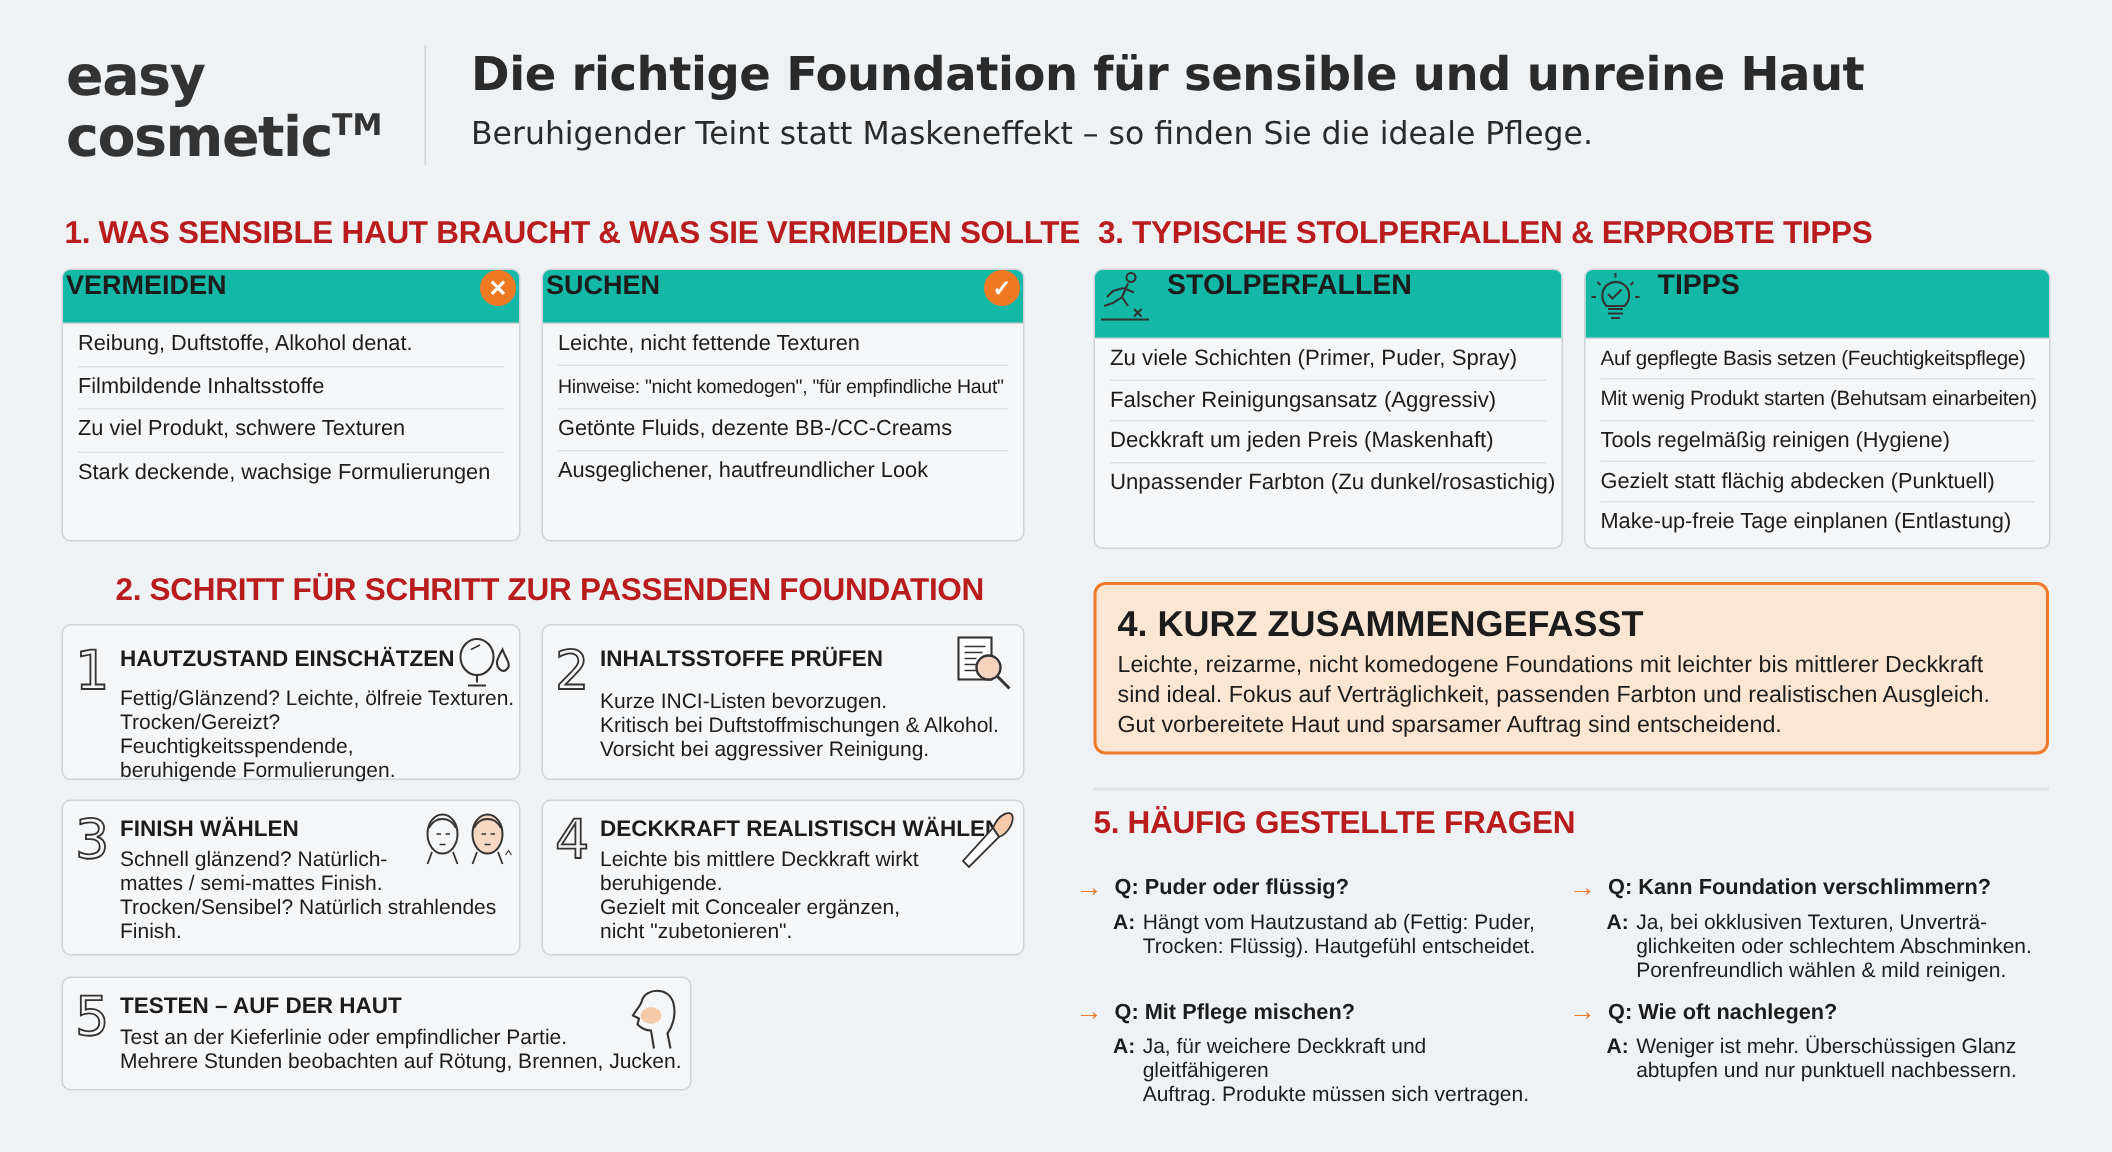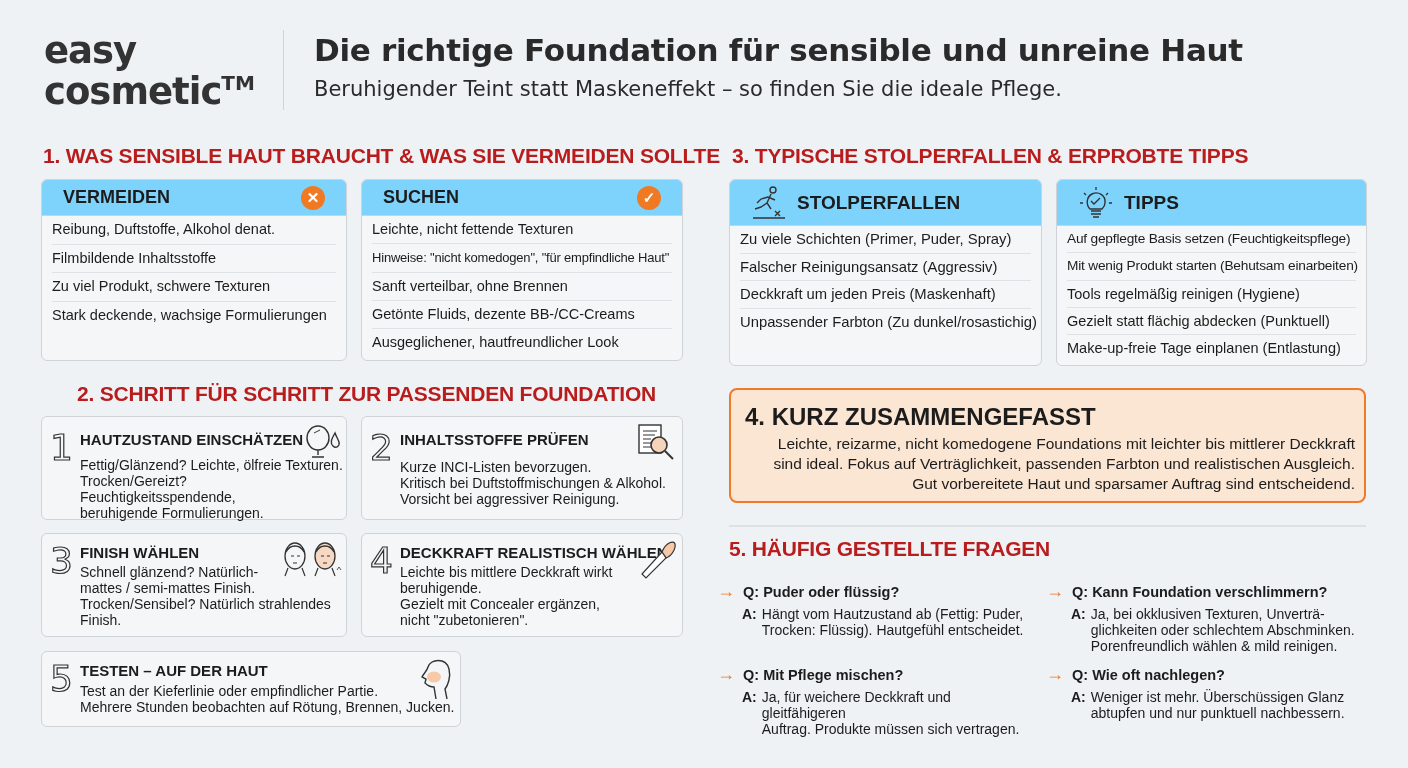--- a/index.html
+++ b/index.html
@@ -14,40 +14,40 @@
   
   .logo { position: absolute; left: 44px; top: 34px; font-family: "DejaVu Sans", sans-serif; font-weight: bold; color: #333; line-height: 33px; font-size: 37px; letter-spacing: -1px; }
   .logo sup { font-size: 20px; vertical-align: 14px; letter-spacing: 0; }
   .header-divider { position: absolute; left: 283px; top: 30px; width: 1px; height: 80px; background: #cfd4d9; }
   .title { position: absolute; left: 314px; top: 32px; font-family: "DejaVu Sans", sans-serif; font-weight: bold; font-size: 31px; color: #2a2a2a; letter-spacing: -0.3px; white-space: nowrap; }
   .subtitle { position: absolute; left: 314px; top: 77px; font-family: "DejaVu Sans", sans-serif; font-size: 21px; color: #2a2a2a; white-space: nowrap; }
 
   .section-title { position: absolute; font-weight: bold; font-size: 21px; color: #b91c1c; white-space: nowrap; letter-spacing: -0.2px; }
 
   .card { position: absolute; background: #f5f6f7; border: 1px solid #cfd3d7; border-radius: 6px; overflow: hidden; }
-  .card-head { height: 36px; background: #7dd3fc; border-bottom: 1px solid #cfd3d7; display: flex; align-items: center; padding: 0 21px; font-weight: bold; font-size: 18px; }
+  .card-head { height: 36px; background: #14b8a6; border-bottom: 1px solid #cfd3d7; display: flex; align-items: flex-start; padding: 0 2px; font-weight: bold; font-size: 18px; }
   .card-head .label { flex: 1; }
   .badge { width: 24px; height: 24px; border-radius: 50%; background: #f07a24; color: #fff; display: flex; align-items: center; justify-content: center; font-size: 15px; font-weight: bold; }
   .list { padding: 0 10px; }
   .list-item { font-size: 14.5px; line-height: 27.5px; border-bottom: 1px solid #dfe2e5; white-space: nowrap; }
   .list-item:last-child { border-bottom: none; }
   .list-item.narrow { font-size: 13px; letter-spacing: -0.2px; }
 
   .card-head.big { height: 46px; font-size: 19px; }
   .card-head.big .hicon { width: 36px; height: 36px; margin-right: 10px; }
 
   .step { position: absolute; background: #f5f6f7; border: 1px solid #cfd3d7; border-radius: 6px; }
   .step-num { position: absolute; left: 8px; top: 10px; font-size: 36px; font-weight: normal; color: #f5f6f7; -webkit-text-stroke: 1.2px #333; font-family: "DejaVu Sans", sans-serif; }
   .step-title { position: absolute; left: 38px; top: 14px; font-weight: bold; font-size: 15px; white-space: nowrap; }
   .step-body { position: absolute; left: 38px; top: 40px; font-size: 14px; line-height: 16px; }
   .step-icon { position: absolute; }
 
   .summary { position: absolute; left: 729px; top: 388px; width: 637px; height: 115px; background: #fbe5d3; border: 2.5px solid #ef7b2a; border-radius: 8px; }
   .summary-title { position: absolute; left: 14px; top: 13px; font-weight: bold; font-size: 24px; }
-  .summary-body { position: absolute; left: 14px; top: 44px; font-size: 15.5px; line-height: 20px; width: 610px; text-align: right; }
+  .summary-body { position: absolute; left: 14px; top: 44px; font-size: 15.5px; line-height: 20px; width: 610px; }
 
   .faq-divider { position: absolute; left: 729px; top: 525px; width: 637px; height: 2px; background: #dde1e5; }
 
   .faq { position: absolute; width: 320px; }
   .faq-q { font-weight: bold; font-size: 14.5px; display: flex; align-items: center; white-space: nowrap; }
   .faq-arrow { color: #ef7b2a; font-size: 18px; margin-right: 8px; font-weight: bold; }
   .faq-a { display: flex; font-size: 14px; line-height: 16px; margin-top: 4px; padding-left: 25px; }
   .faq-a .a-label { font-weight: bold; margin-right: 5px; }
 </style>
 </head>
@@ -77,21 +77,20 @@
 </div>
 
 <div class="card" style="left:361px; top:179px; width:322px; height:182px;">
   <div class="card-head">
     <span class="label">SUCHEN</span>
     <span class="badge">✓</span>
   </div>
   <div class="list">
     <div class="list-item" style="line-height:27px">Leichte, nicht fettende Texturen</div>
     <div class="list-item narrow" style="line-height:28px">Hinweise: "nicht komedogen", "für empfindliche Haut"</div>
-    <div class="list-item" style="line-height:27px">Sanft verteilbar, ohne Brennen</div>
     <div class="list-item" style="line-height:27px">Getönte Fluids, dezente BB-/CC-Creams</div>
     <div class="list-item" style="line-height:27px">Ausgeglichener, hautfreundlicher Look</div>
   </div>
 </div>
 
 <div class="section-title" style="left:41px; top:382px;margin-left:36px;">2. SCHRITT FÜR SCHRITT ZUR PASSENDEN FOUNDATION</div>
 
 <div class="step" style="left:41px; top:416px; width:306px; height:104px;">
   <div class="step-num">1</div>
   <div class="step-title">HAUTZUSTAND EINSCHÄTZEN</div>

